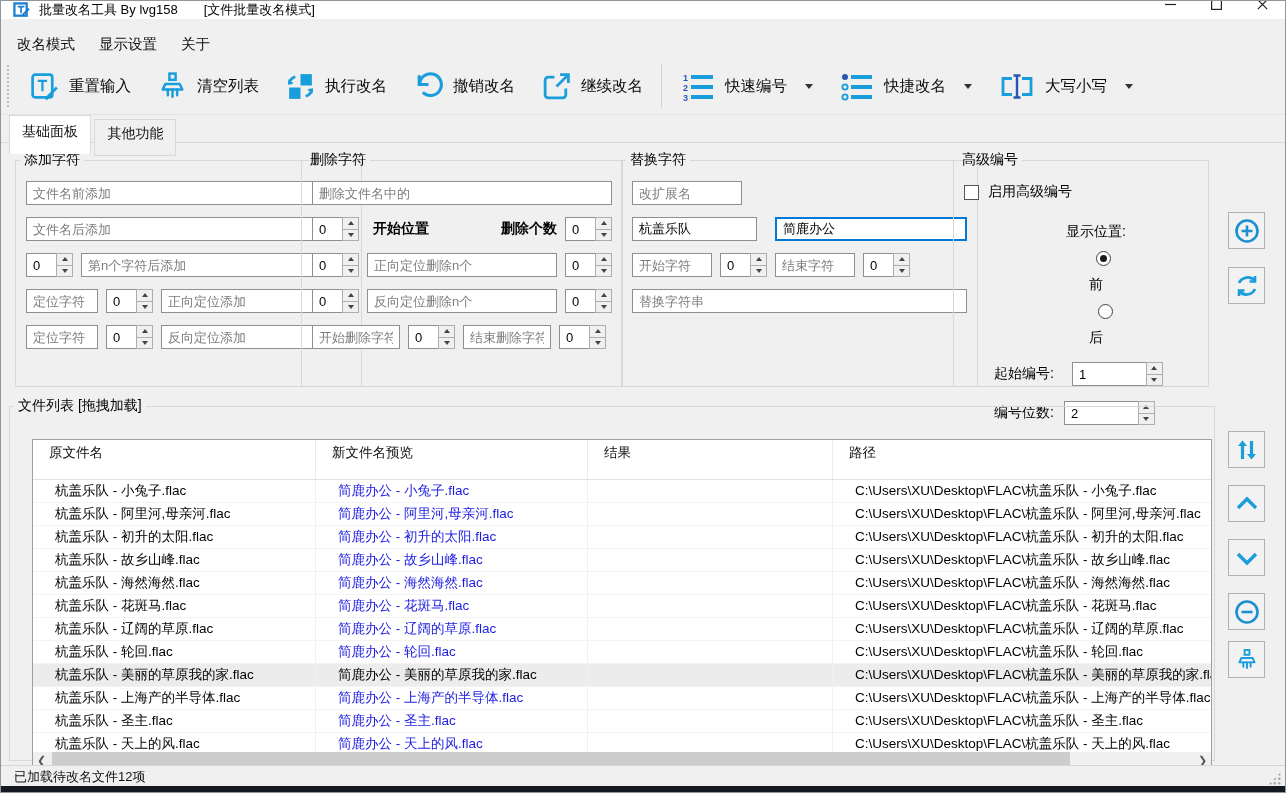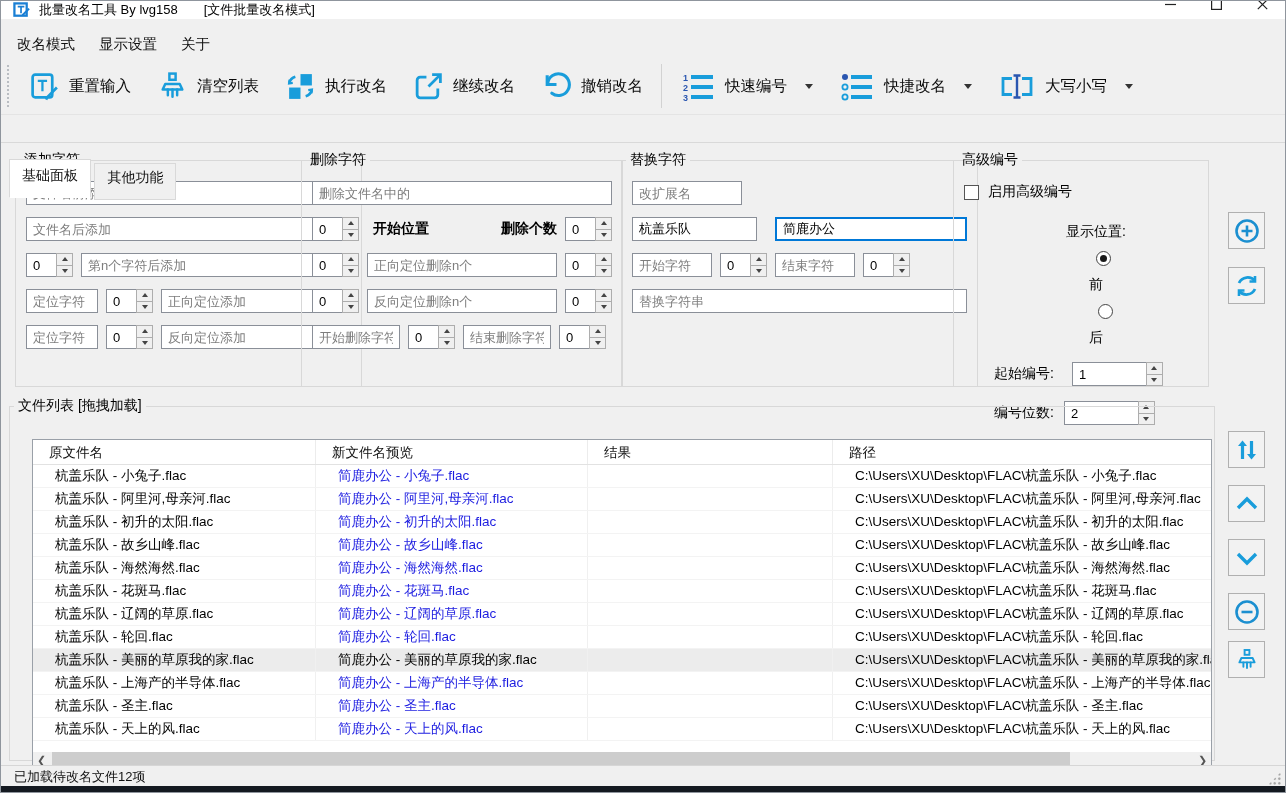--- a/index.html
+++ b/index.html
@@ -22,21 +22,21 @@
   .toolbar { position:absolute; top:57px; left:0; right:0; height:57px; background:#f0f0f0; display:flex; align-items:center; border-bottom:1px solid #e4e4e4; }
   .grip { width:3px; height:42px; margin:0 6px 0 6px; border-left:2px dotted #b9bdc2; }
   .tbtn { display:flex; align-items:center; gap:9px; padding:0 13px; height:48px; }
   .tbtn .lbl { font-size:15.5px; color:#0a0a0a; white-space:nowrap; }
   .tsep { width:1px; height:44px; background:#d2d2d2; margin:0 5px; }
   .drop-arrow { width:0; height:0; border-left:4px solid transparent; border-right:4px solid transparent; border-top:5px solid #333; margin-left:9px; }
 
   
   .tabbar { position:absolute; top:114px; left:0; right:0; height:28px; padding-left:8px; }
   .tabbar::after { content:""; position:absolute; left:0; right:0; bottom:0; border-bottom:1px solid #d9d9d9; }
-  .tab { position:relative; display:inline-block; padding:5px 12px 12px; font-size:14px; color:#111; background:#f0f0f0; border:1px solid #d9d9d9; margin-right:-1px; top:2px; z-index:1;margin-top:44px; }
+  .tab { position:relative; display:inline-block; padding:5px 12px 12px; font-size:14px; color:#111; background:#f0f0f0; border:1px solid #d9d9d9; margin-right:-1px; top:2px; z-index:1; }
   .tab.active { background:#ffffff; border-bottom:1px solid #ffffff; top:0; padding-top:7px; z-index:2; }
 
   
   .panel { position:absolute; top:142px; left:0; right:0; height:254px; background:#f0f0f0; }
   fieldset { position:absolute; border:1px solid #d8d8d8; background:transparent; }
   legend { font-size:14px; color:#000; padding:0 4px; margin-left:4px; }
   .frow { display:flex; align-items:center; gap:8px; margin:12px 10px 0; }
   input[type=text] { height:24px; border:1px solid #8a8f98; background:#fff; font-size:13px; padding:0 6px; color:#000; font-family:inherit; min-width:0; }
   input[type=text]::placeholder { color:#7d7d7d; opacity:1; }
   input.focused { border:2px solid #0078d7; }
@@ -52,21 +52,21 @@
   .cb { width:15px; height:15px; border:1px solid #555; background:#fff; flex:0 0 auto; }
   .radio { width:15px; height:15px; border:1px solid #444; border-radius:50%; background:#fff; position:relative; flex:0 0 auto; }
   .radio.checked::after { content:""; position:absolute; left:3px; top:3px; width:7px; height:7px; border-radius:50%; background:#1a1a1a; }
 
   
   .sidebtn { position:absolute; left:1227px; width:37px; height:37px; background:#f2f2f2; border:1px solid #b0b0b0; display:flex; align-items:center; justify-content:center; }
 
   
   .list-fs { left:8px; top:396px; width:1206px; height:364px; }
   .ftable { position:absolute; left:22px; top:24px; width:1180px; height:331px; background:#fff; border:1px solid #9aa0a8; overflow:hidden; }
-  .thead { display:grid; grid-template-columns:283px 272px 245px 1fr; height:25px; background:#fff; border-bottom:1px solid #e2e2e2; }
+  .thead { display:grid; grid-template-columns:283px 272px 245px 1fr; height:40px; background:#fff; border-bottom:1px solid #e2e2e2; }
   .thead .hcell { font-size:13.5px; color:#111; line-height:25px; padding-left:16px; border-right:1px solid #ececec; white-space:nowrap; overflow:hidden; }
   .thead .hcell:last-child { border-right:none; }
   .trow { display:grid; grid-template-columns:283px 272px 245px 1fr; height:23px; background:#fff; border-bottom:1px solid #f3f3f3; }
   .trow.hl { background:#ececec; }
   .tcell { font-size:13.5px; color:#000; line-height:22px; padding-left:22px; border-right:1px solid #f0f0f0; white-space:nowrap; overflow:hidden; }
   .tcell:last-child { border-right:none; }
   .tcell.preview { color:#1b1be0; }
   .trow.hl .tcell.preview { color:#000; }
   .hscroll { position:absolute; left:0; right:0; bottom:0; height:17px; background:#f0f0f0; display:flex; }
   .harrow { width:17px; height:17px; display:flex; align-items:center; justify-content:center; font-size:11px; color:#555; }
@@ -145,33 +145,33 @@
         <path d="M10 5.5 a 9 9 0 0 0 -6 6" fill="none" stroke="#199ddb" stroke-width="2.6"></path>
         <path d="M4.5 8.5 L4 12 L7.5 11.5" fill="none" stroke="#199ddb" stroke-width="2.2"></path>
         <path d="M20 24.5 a 9 9 0 0 0 6 -6" fill="none" stroke="#199ddb" stroke-width="2.6"></path>
         <path d="M25.5 21.5 L26 18 L22.5 18.5" fill="none" stroke="#199ddb" stroke-width="2.2"></path>
       </svg>
       <span class="lbl">执行改名</span>
     </div>
 
     <div class="tbtn">
       <svg width="31" height="31" viewBox="0 0 30 30">
+        <path d="M6 4 v9 h9" fill="none" stroke="#199ddb" stroke-width="3"></path>
+        <path d="M6.5 12 a 10.5 10.5 0 1 1 4 9.5" fill="none" stroke="#199ddb" stroke-width="3" stroke-linecap="round"></path>
+      </svg>
+      <span class="lbl">撤销改名</span>
+    </div>
+
+    <div class="tbtn">
+      <svg width="31" height="31" viewBox="0 0 30 30">
         <path d="M13 6 H7 a3 3 0 0 0 -3 3 v14 a3 3 0 0 0 3 3 h14 a3 3 0 0 0 3 -3 v-6" fill="none" stroke="#199ddb" stroke-width="2.7"></path>
         <path d="M15 15 L26 4" stroke="#199ddb" stroke-width="2.7" fill="none"></path>
         <path d="M18.5 3.5 h8 v8" fill="none" stroke="#199ddb" stroke-width="2.7"></path>
       </svg>
       <span class="lbl">继续改名</span>
-    </div>
-
-    <div class="tbtn">
-      <svg width="31" height="31" viewBox="0 0 30 30">
-        <path d="M6 4 v9 h9" fill="none" stroke="#199ddb" stroke-width="3"></path>
-        <path d="M6.5 12 a 10.5 10.5 0 1 1 4 9.5" fill="none" stroke="#199ddb" stroke-width="3" stroke-linecap="round"></path>
-      </svg>
-      <span class="lbl">撤销改名</span>
     </div>
 
     <div class="tsep"></div>
 
     <div class="tbtn">
       <svg width="36" height="31" viewBox="0 0 36 30">
         <text x="3" y="9" font-size="9" font-weight="bold" fill="#2a56b0">1</text>
         <text x="3" y="19" font-size="9" font-weight="bold" fill="#2a56b0">2</text>
         <text x="3" y="29" font-size="9" font-weight="bold" fill="#2a56b0">3</text>
         <rect x="11" y="3.5" width="22" height="4" fill="#199ddb"></rect>

